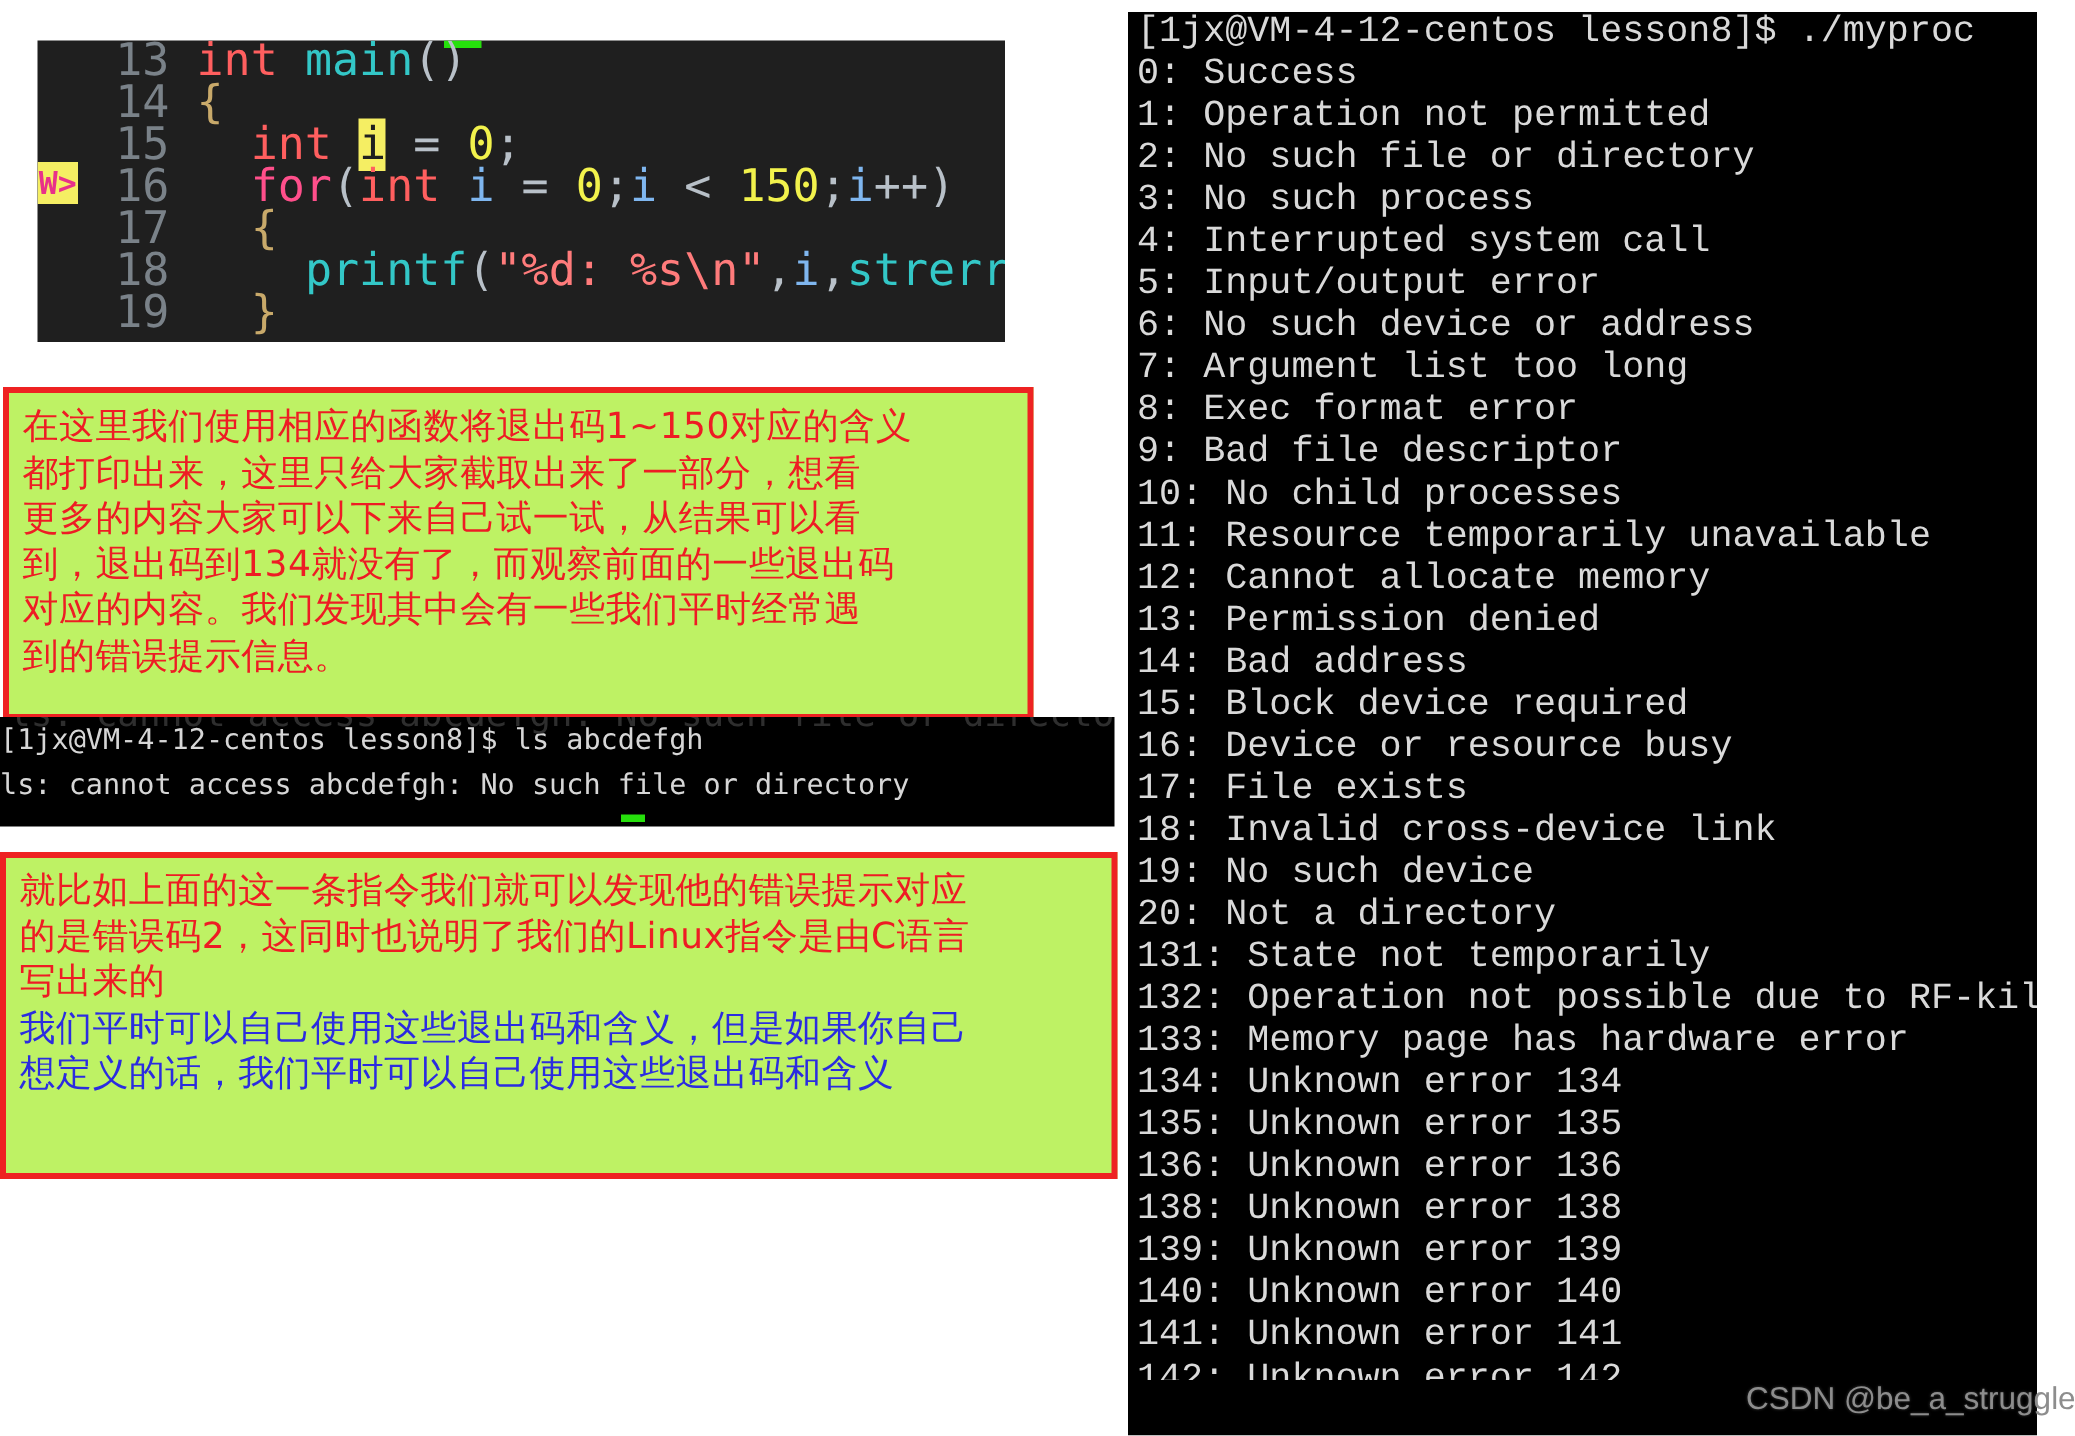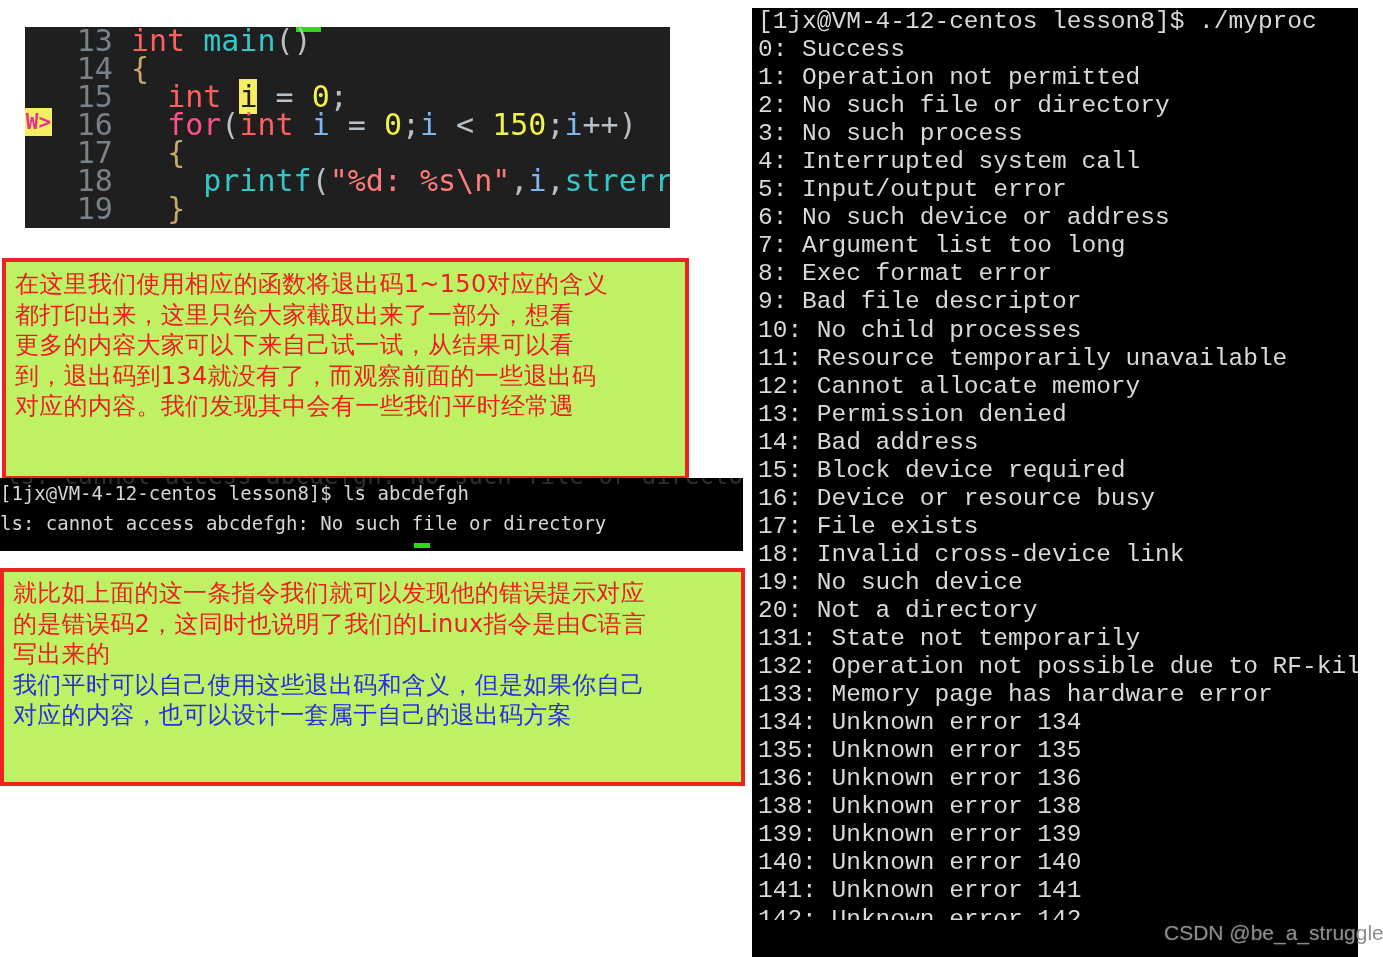--- a/index.html
+++ b/index.html
@@ -123,41 +123,42 @@
       </div>
   </div>
 
   <div id="note-1" class="note-box">
     <div id="note-1-lines">
         <div class="note-line note-red">在这里我们使用相应的函数将退出码1~150对应的含义</div>
         <div class="note-line note-red">都打印出来，这里只给大家截取出来了一部分，想看</div>
         <div class="note-line note-red">更多的内容大家可以下来自己试一试，从结果可以看</div>
         <div class="note-line note-red">到，退出码到134就没有了，而观察前面的一些退出码</div>
         <div class="note-line note-red">对应的内容。我们发现其中会有一些我们平时经常遇</div>
+        <div class="note-line note-red">到的错误提示信息。</div>
       </div>
   </div>
 
   <div id="mid-terminal">
     <div id="mid-ghost" class="mono">ls: cannot access abcdefgh: No such file or directory</div>
     <div id="mid-terminal-lines">
         <div class="tline">[1jx@VM-4-12-centos lesson8]$ ls abcdefgh</div>
         <div class="tline">ls: cannot access abcdefgh: No such file or directory</div>
       </div>
     <div id="mid-cursor"></div>
   </div>
 
   <div id="note-2" class="note-box">
     <div id="note-2-red">
         <div class="note-line note-red">就比如上面的这一条指令我们就可以发现他的错误提示对应</div>
         <div class="note-line note-red">的是错误码2，这同时也说明了我们的Linux指令是由C语言</div>
         <div class="note-line note-red">写出来的</div>
       </div>
     <div id="note-2-blue">
         <div class="note-line note-blue">我们平时可以自己使用这些退出码和含义，但是如果你自己</div>
-        <div class="note-line note-blue">对应的内容，也可以设计一套属于自己的退出码方案</div>
+        <div class="note-line note-blue">想定义的话，我们平时可以自己使用这些退出码和含义</div>
       </div>
   </div>
 
 </div>
 
 <div id="right-terminal">
   <div class="tline">[1jx@VM-4-12-centos lesson8]$ ./myproc</div>
   <div id="right-terminal-lines">
       <div class="tline">0: Success</div>
       <div class="tline">1: Operation not permitted</div>

